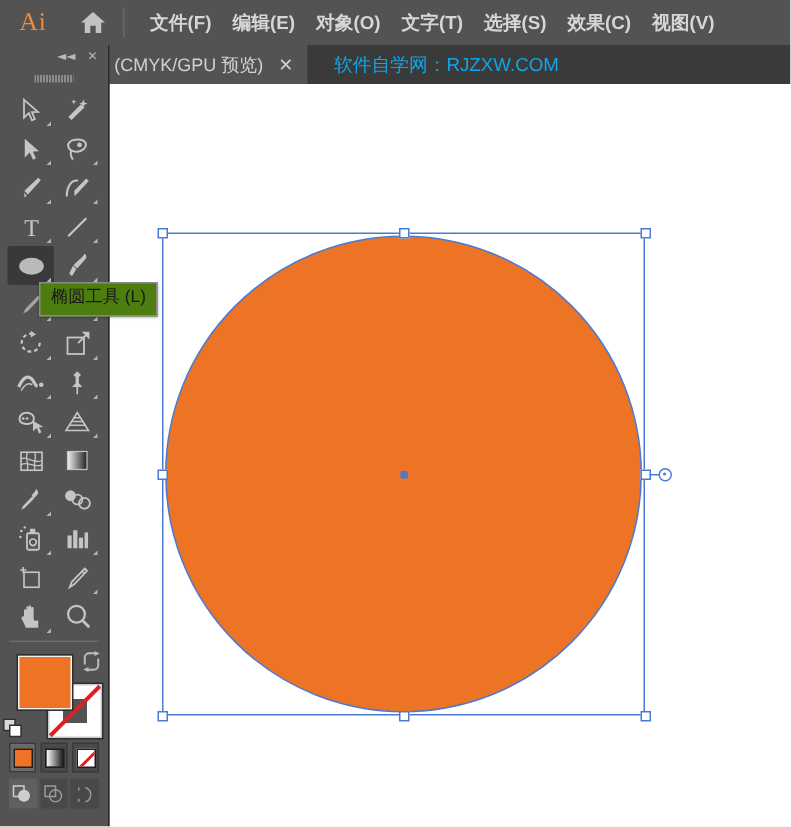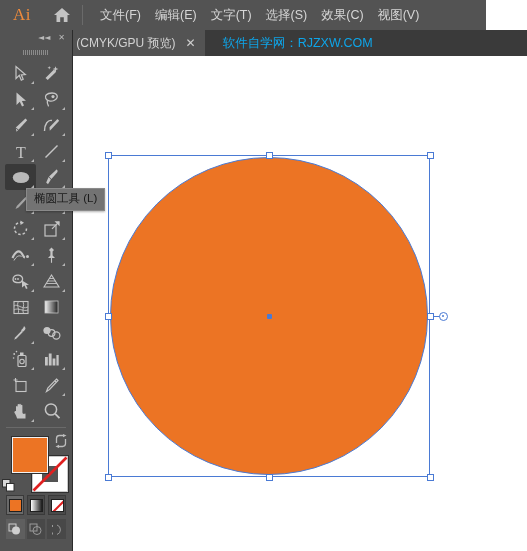--- a/index.html
+++ b/index.html
@@ -12,40 +12,40 @@
   #app {
     position: relative;
     width: 527px; height: 551px;
     background: #ffffff;
     user-select: none;
   }
 
   
   .menubar {
     position: absolute; left: 0; top: 0;
-    width: 486px; height: 30px;
+    width: 527px; height: 30px;
     background: #535353;
     display: flex; align-items: center;
   }
   .ai-logo {
     width: 44px; height: 30px;
     display: flex; align-items: center; justify-content: center;
     color: #ef8b3c;
     font-size: 17px;
     font-family: "Liberation Serif", serif;
     letter-spacing: 0.5px;
   }
   .home-icon {
     width: 36px; height: 30px;
     display: flex; align-items: center; justify-content: center;
   }
   .menubar-sep {
     width: 1px; height: 20px; background: #6a6a6a; margin: 0 4px 0 2px;
   }
-  .menu-items { display: flex; align-items: flex-end; margin-left: 6px; }
+  .menu-items { display: flex; align-items: flex-end; margin-left: 6px; font-weight: bold; }
   .menu-item {
     color: #d6d6d6;
     font-size: 12.5px;
     padding: 4px 7px;
     white-space: nowrap;
     line-height: 1;
   }
 
   
   .tabbar {
@@ -253,21 +253,21 @@
     flex: 1; height: 20px;
     background: #484848;
     display: flex; align-items: center; justify-content: center;
   }
   .draw-btn.sel { background: #5f5f5f; }
 
   
   .tooltip {
     position: absolute;
     left: 26px; top: 188px;
-    background: #737373;
+    background: #4d7c0f;
     border: 1px solid #8a8a8a;
     color: #1b1b1b;
     font-size: 11.5px;
     line-height: 1;
     padding: 4px 7px 5px 7px;
     white-space: nowrap;
     z-index: 60;
     box-shadow: 0 1px 2px rgba(0,0,0,0.3);
   }
 </style>
@@ -280,20 +280,21 @@
     <div class="ai-logo">Ai</div>
     <div class="home-icon">
       <svg width="18" height="16" viewBox="0 0 18 16">
         <path d="M9 1 L17 8 L14.5 8 L14.5 15 L10.8 15 L10.8 10.2 L7.2 10.2 L7.2 15 L3.5 15 L3.5 8 L1 8 Z" fill="#c3c3c3"></path>
       </svg>
     </div>
     <div class="menubar-sep"></div>
     <div class="menu-items">
       <div class="menu-item">文件(F)</div>
       <div class="menu-item">编辑(E)</div>
+      <div class="menu-item">对象(O)</div>
       <div class="menu-item">文字(T)</div>
       <div class="menu-item">选择(S)</div>
       <div class="menu-item">效果(C)</div>
       <div class="menu-item">视图(V)</div>
     </div>
   </div>
 
   <div class="tabbar">
     <div class="doc-tab">
       <span class="tab-title">@ 139.94% (CMYK/GPU 预览)</span>

